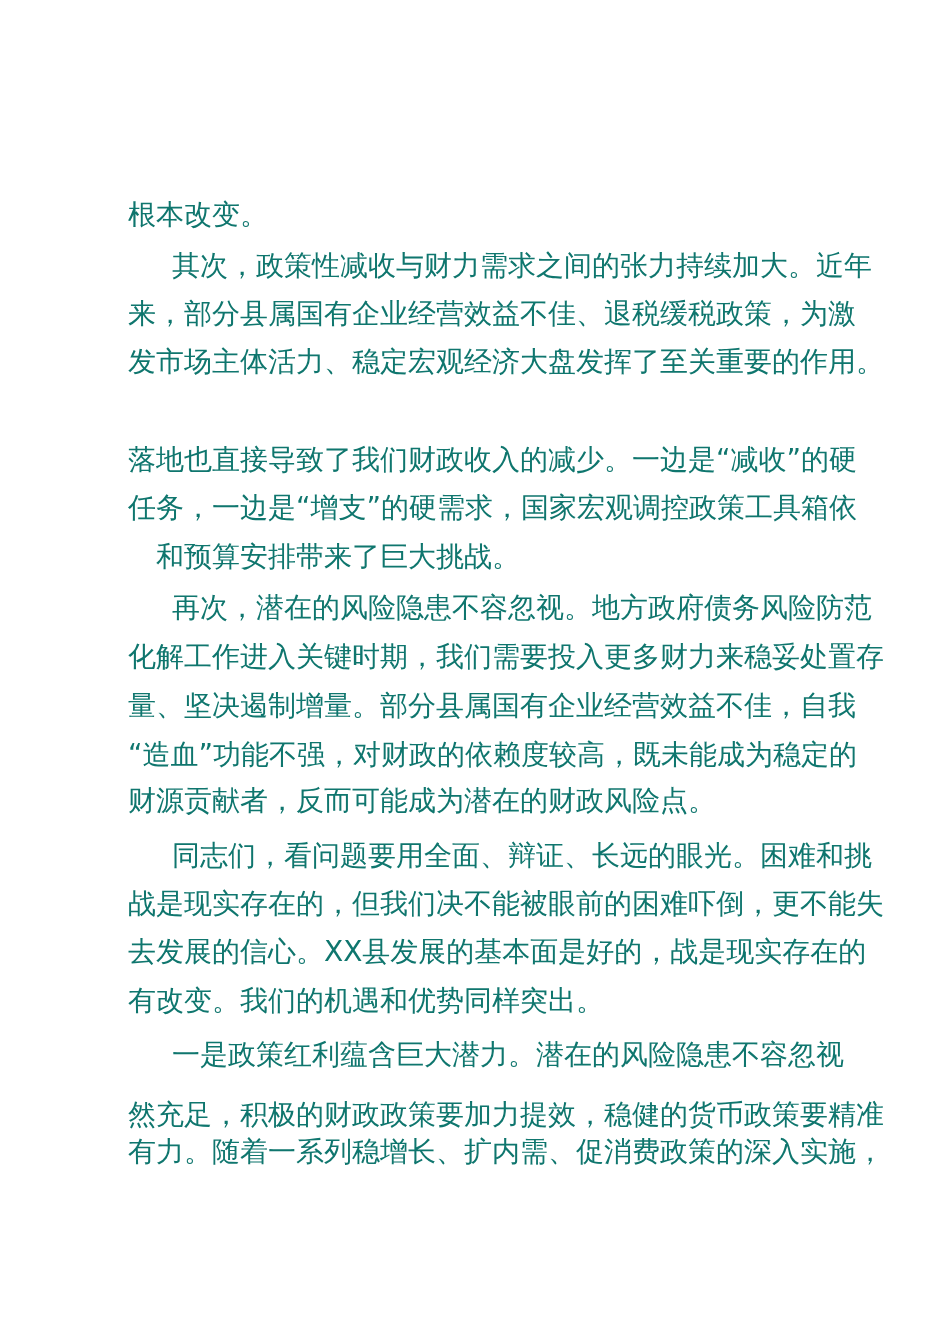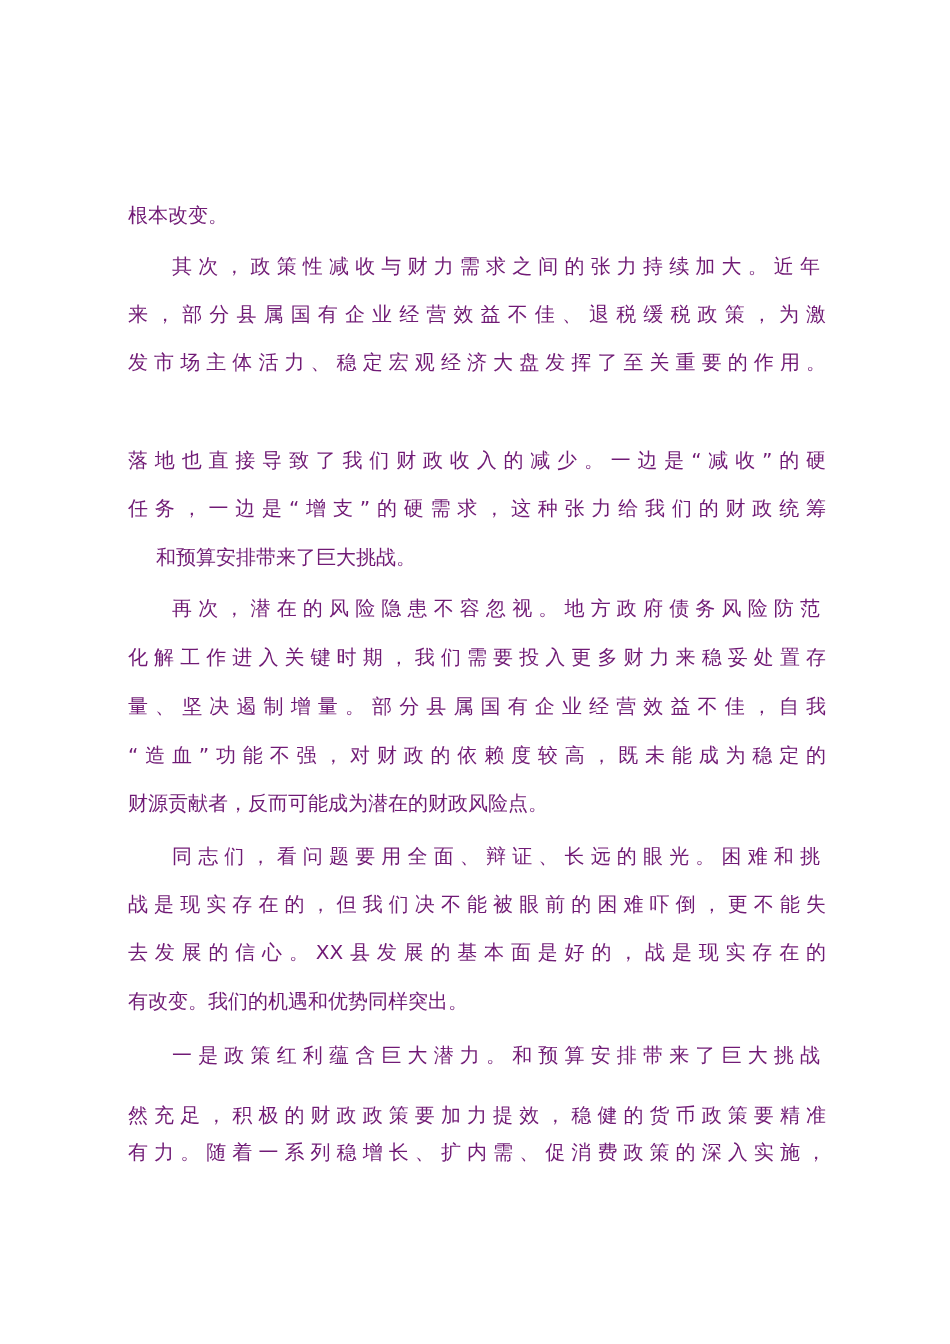--- a/index.html
+++ b/index.html
@@ -5,46 +5,46 @@
   html, body { margin: 0; padding: 0; background: #ffffff; }
   body { width: 950px; height: 1344px; position: relative; overflow: hidden; }
   .page { position: absolute; left: 0; top: 0; width: 950px; height: 1344px; background: #ffffff; }
   .line {
     position: absolute;
     left: 128px;
     width: 698px;
     height: 40px;
     line-height: 40px;
     font-family: "DejaVu Sans", sans-serif;
-    font-size: 20px;
-    color: #701a75;
+    font-size: 28px;
+    color: #0f766e;
     text-align: justify;
     text-align-last: justify;
     white-space: nowrap;
     letter-spacing: 0;
   }
   .line.last { text-align-last: left; }
   .line.indent { left: 172px; width: 648px; }
 </style>
 </head>
 <body>
 
 <div class="page" id="page">
     <div class="line last" style="top: 195px;">根本改变。</div>
     <div class="line indent" style="top: 246px;">其次，政策性减收与财力需求之间的张力持续加大。近年</div>
     <div class="line" style="top: 294px;">来，部分县属国有企业经营效益不佳、退税缓税政策，为激</div>
     <div class="line" style="top: 342px;">发市场主体活力、稳定宏观经济大盘发挥了至关重要的作用。</div>
     <div class="line" style="top: 440px;">落地也直接导致了我们财政收入的减少。一边是“减收”的硬</div>
-    <div class="line" style="top: 488px;">任务，一边是“增支”的硬需求，这种张力给我们的财政统筹</div>
+    <div class="line" style="top: 488px;">任务，一边是“增支”的硬需求，国家宏观调控政策工具箱依</div>
     <div class="line last" style="top: 537px; margin-left: 28px;">和预算安排带来了巨大挑战。</div>
     <div class="line indent" style="top: 588px;">再次，潜在的风险隐患不容忽视。地方政府债务风险防范</div>
     <div class="line" style="top: 637px;">化解工作进入关键时期，我们需要投入更多财力来稳妥处置存</div>
     <div class="line" style="top: 686px;">量、坚决遏制增量。部分县属国有企业经营效益不佳，自我</div>
     <div class="line" style="top: 735px;">“造血”功能不强，对财政的依赖度较高，既未能成为稳定的</div>
-    <div class="line last" style="top: 783px;">财源贡献者，反而可能成为潜在的财政风险点。</div>
+    <div class="line last" style="top: 783px; font-family: Liberation Mono, monospace;">财源贡献者，反而可能成为潜在的财政风险点。</div>
     <div class="line indent" style="top: 836px;">同志们，看问题要用全面、辩证、长远的眼光。困难和挑</div>
     <div class="line" style="top: 884px;">战是现实存在的，但我们决不能被眼前的困难吓倒，更不能失</div>
     <div class="line" style="top: 932px;">去发展的信心。XX县发展的基本面是好的，战是现实存在的</div>
     <div class="line last" style="top: 981px;">有改变。我们的机遇和优势同样突出。</div>
-    <div class="line indent" style="top: 1035px;">一是政策红利蕴含巨大潜力。和预算安排带来了巨大挑战</div>
+    <div class="line indent" style="top: 1035px;">一是政策红利蕴含巨大潜力。潜在的风险隐患不容忽视</div>
     <div class="line" style="top: 1084px; margin-top: 11px;">然充足，积极的财政政策要加力提效，稳健的货币政策要精准</div>
     <div class="line" style="top: 1132px;">有力。随着一系列稳增长、扩内需、促消费政策的深入实施，</div>
   </div>
 
 </body></html>

